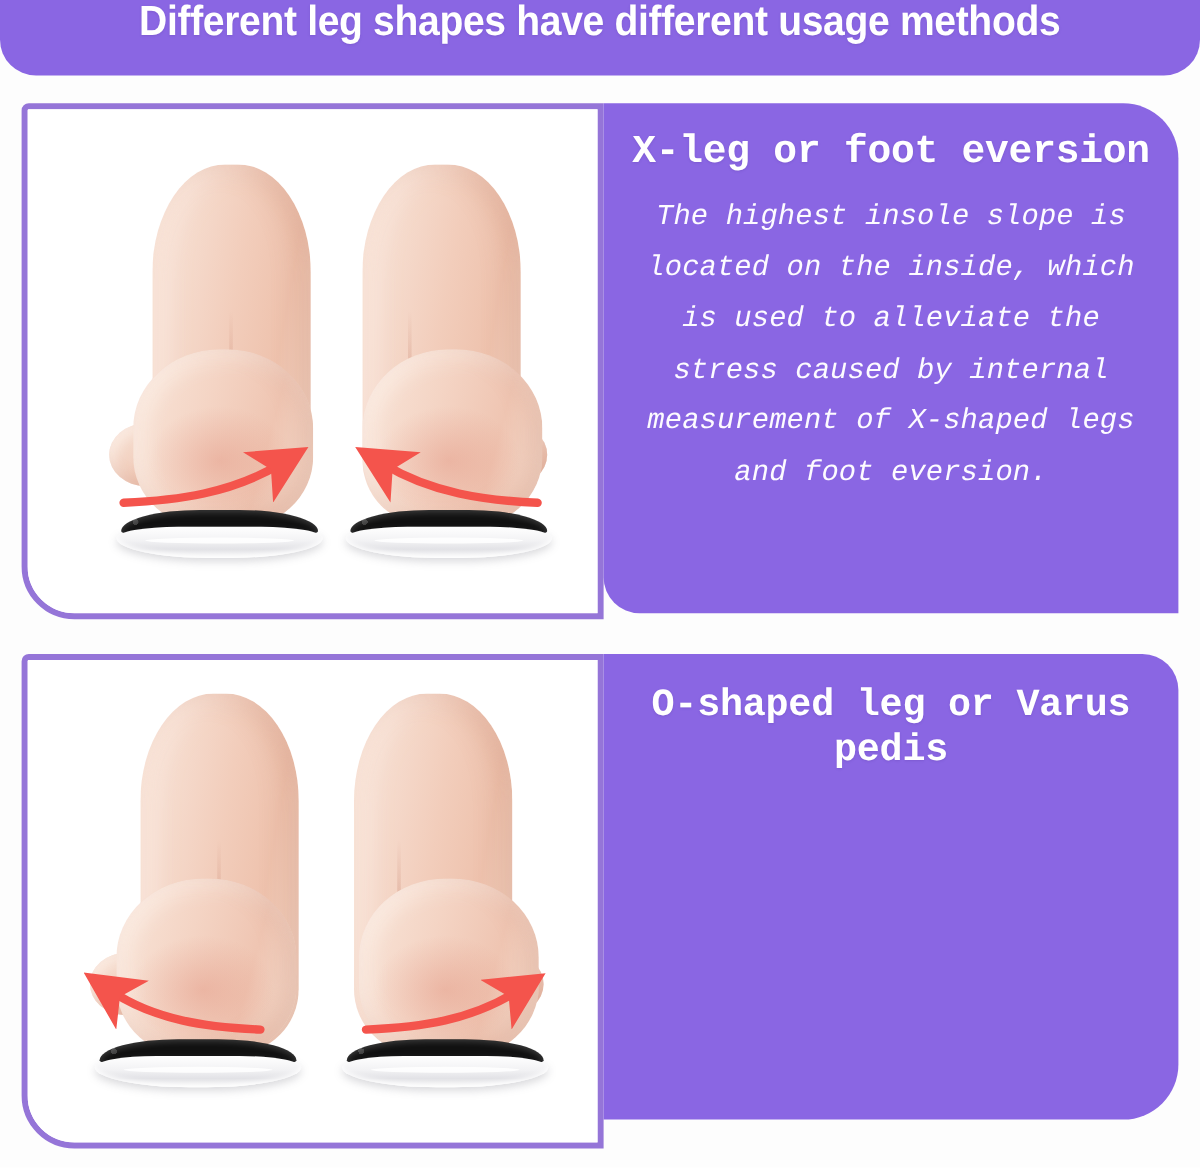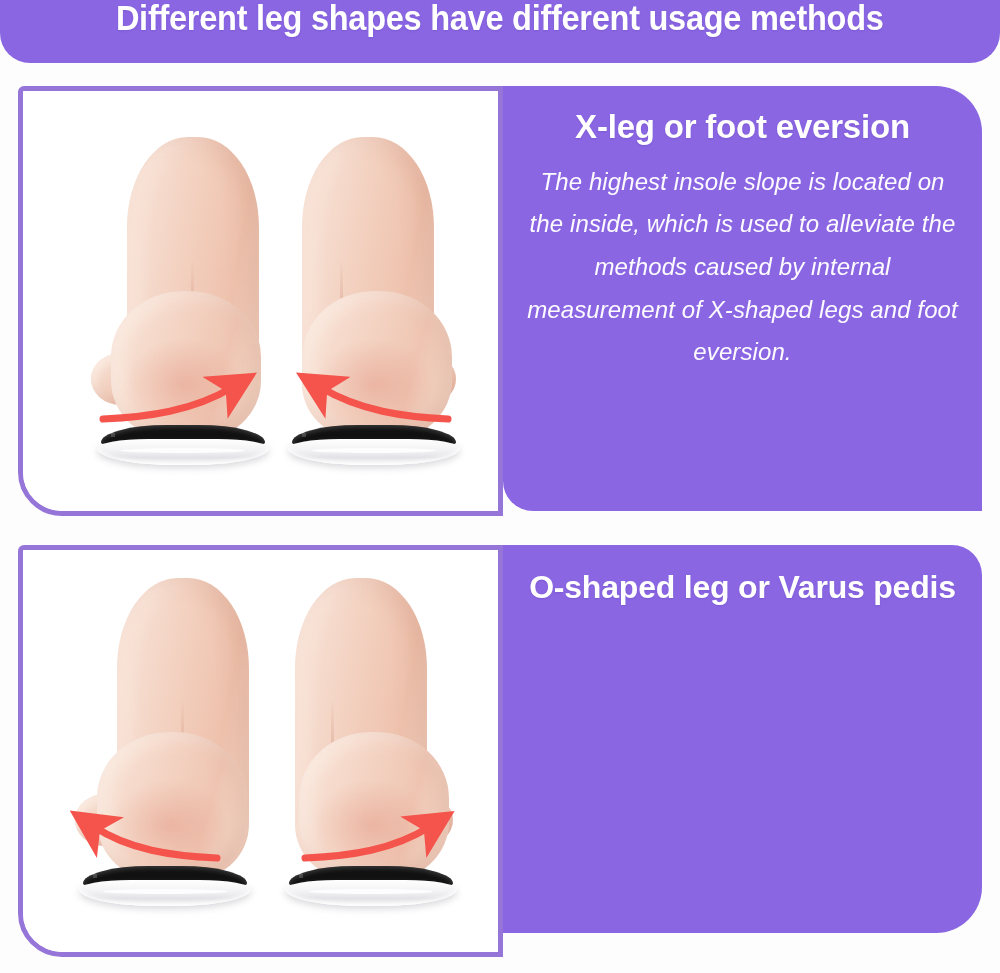--- a/index.html
+++ b/index.html
@@ -70,20 +70,21 @@
   
   .text-pane {
     position: relative;
     background: #8a66e3;
     box-sizing: border-box;
     display: flex;
     flex-direction: column;
     align-items: center;
     color: #ffffff;
     overflow: hidden;
+    font-family: Liberation Mono, monospace;
   }
   .card--one .text-pane {
     width: 479px;
     height: 425px;
     margin-top: 0px;
     border-radius: 0 46px 0 30px;
     padding: 22px 22px 0 22px;
   }
   .card--two .text-pane {
     width: 479px;
@@ -274,21 +275,21 @@
           </defs>
           <path d="M172,48 C128,46 84,40 44,16" stroke="#f4544c" stroke-width="7" fill="none" stroke-linecap="round" marker-end="url(#ah2)"></path>
         </svg>
       </div>
 
     </div>
   </div>
 
   <div class="text-pane">
     <h2 class="pane-heading">X-leg or foot eversion</h2>
-    <p class="pane-body">The highest insole slope is located on the inside, which is used to alleviate the methods caused by internal measurement of X-shaped legs and foot eversion.</p>
+    <p class="pane-body">The highest insole slope is located on the inside, which is used to alleviate the stress caused by internal measurement of X-shaped legs and foot eversion.</p>
   </div>
 </div>
 
 <div class="card card--two">
 
   <div class="photo-pane c2">
     <div class="scene">
 
       <div class="foot foot-left">
         <div class="leg" style="left:46px;"></div>

